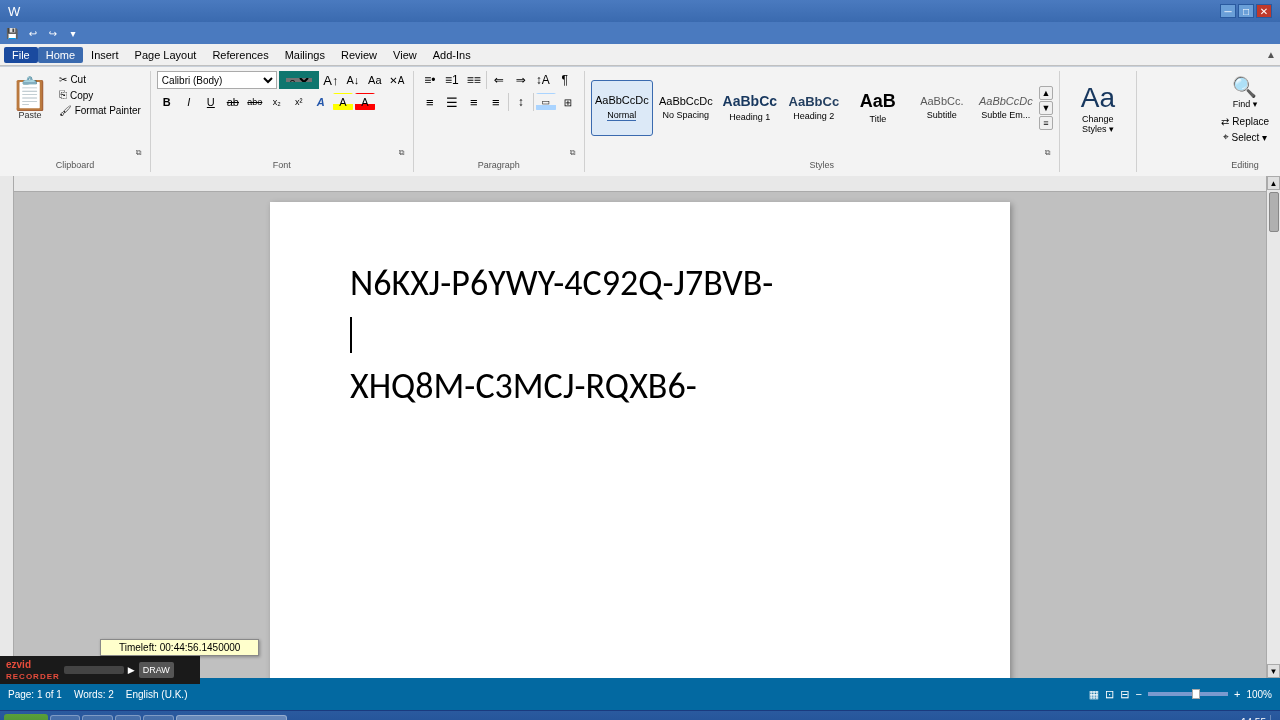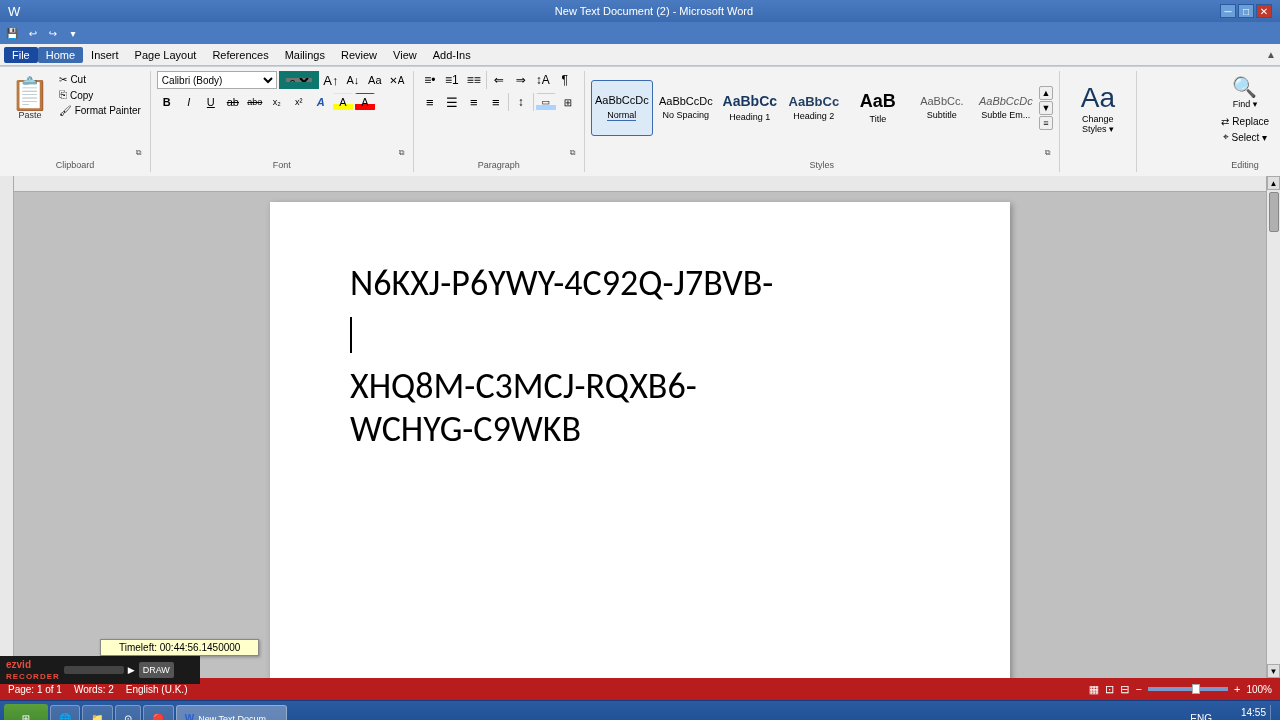--- a/index.html
+++ b/index.html
@@ -318,22 +318,22 @@
       width: 10px;
       height: 40px;
       background: #b0b0b0;
       border: 1px solid #888;
       border-radius: 2px;
       margin: 2px auto;
     }
 
     
     .status-bar {
-      height: 22px;
-      background: #b91c1c;
+      height: 32px;
+      background: #0369a1;
       display: flex;
       align-items: center;
       justify-content: space-between;
       padding: 0 8px;
       color: white;
       font-size: 10px;
     }
     .status-left { display: flex; gap: 12px; align-items: center; }
     .status-right { display: flex; gap: 6px; align-items: center; }
     .zoom-slider {
@@ -438,21 +438,20 @@
       color: #555;
     }
   </style>
 </head>
 <body>
 
 <div class="title-bar">
   <div style="width:80px; display:flex; gap:4px;">
     <span style="color:white; font-size:13px;">W</span>
   </div>
-  <div class="title-bar-title">New Text Document (2) - Microsoft Word</div>
   <div class="title-bar-controls">
     <div class="title-bar-btn">─</div>
     <div class="title-bar-btn">□</div>
     <div class="title-bar-btn close">✕</div>
   </div>
 </div>
 
 <div style="background:#4a7abf; height:22px; display:flex; align-items:center; padding:0 60px 0 4px; gap:2px;">
   <div class="qat-btn">💾</div>
   <div class="qat-btn">↩</div>
@@ -641,21 +640,20 @@
 
     <div class="ruler-top" style="background:#e8e8e8; height:16px; border-bottom:1px solid #aaa;"></div>
 
     <div class="doc-canvas">
       <div class="word-page">
         <div style="font-family:Calibri,sans-serif; font-size:36px; line-height:1.2; color:#000;">N6KXJ-P6YWY-4C92Q-J7BVB-</div>
         <div class="cursor-line">
           <span class="text-cursor"></span>
         </div>
         <div style="font-family:Calibri,sans-serif; font-size:36px; line-height:1.2; color:#000; margin-top:8px;">XHQ8M-C3MCJ-RQXB6-</div>
-        <div style="font-family:Calibri,sans-serif; font-size:36px; line-height:1.2; color:#000;">WCHYG-C9WKB</div>
       </div>
     </div>
   </div>
 
   <div class="scrollbar-right">
     <div class="scroll-arrow">▲</div>
     <div class="scroll-track">
       <div class="scroll-thumb"></div>
     </div>
     <div class="scroll-arrow">▼</div>

